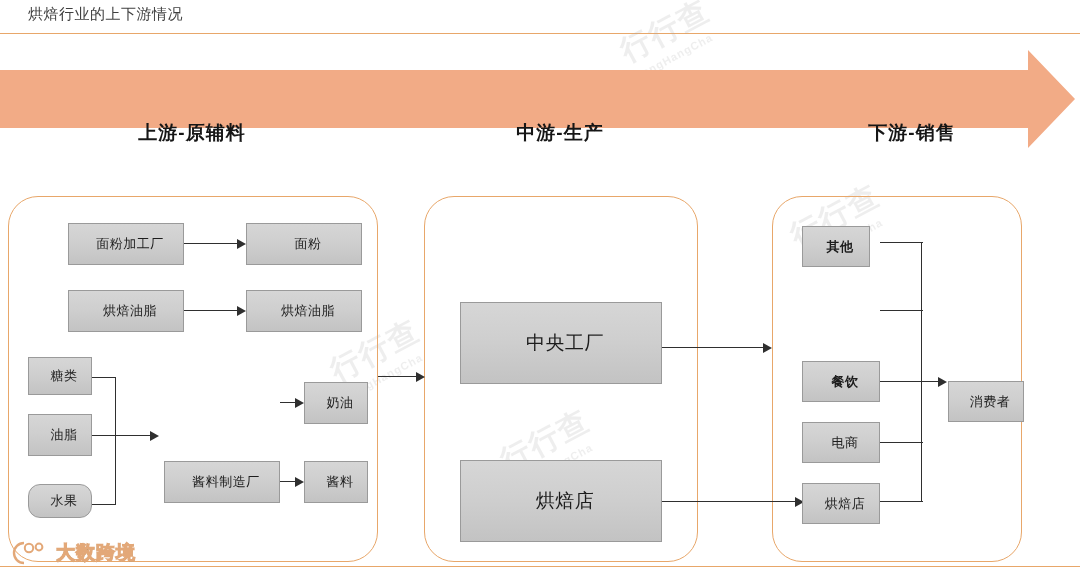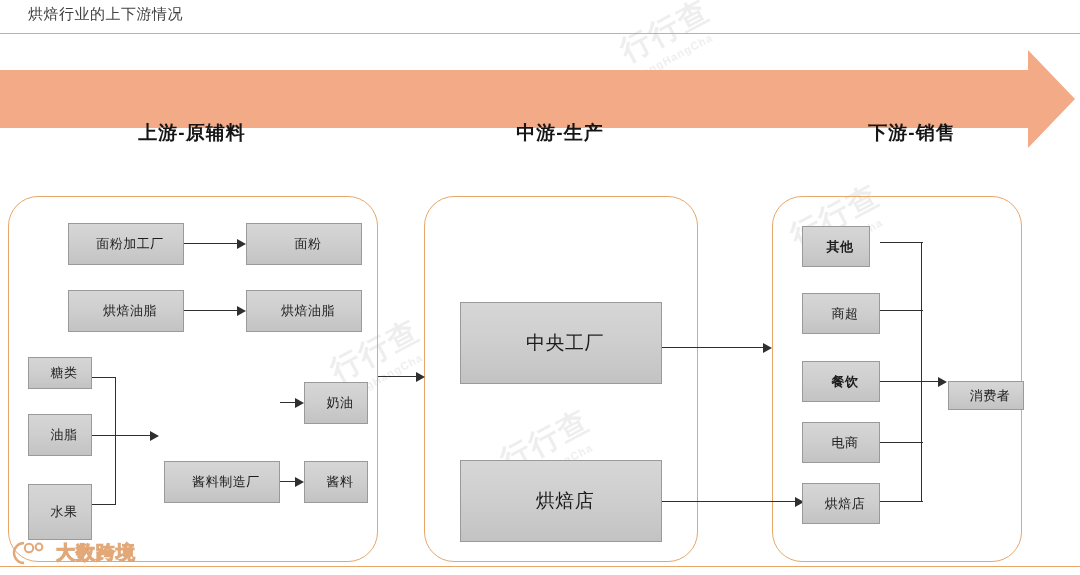--- a/index.html
+++ b/index.html
@@ -177,23 +177,23 @@
   <div class="panel panel-up"></div>
   <div class="panel panel-mid"></div>
   <div class="panel panel-down"></div>
 
   <div class="node" style="left:68px;  top:223px; width:116px; height:42px;">面粉加工厂</div>
   <div class="node" style="left:246px; top:223px; width:116px; height:42px;">面粉</div>
 
   <div class="node" style="left:68px;  top:290px; width:116px; height:42px;">烘焙油脂</div>
   <div class="node" style="left:246px; top:290px; width:116px; height:42px;">烘焙油脂</div>
 
-  <div class="node" style="left:28px;  top:357px; width:64px; height:32px;">糖类</div>
+  <div class="node" style="left:28px;  top:357px; width:64px; height:38px;">糖类</div>
   <div class="node" style="left:28px;  top:414px; width:64px; height:42px;">油脂</div>
-  <div class="node" style="left:28px;  top:484px; width:64px; height:56px;">水果</div>
+  <div class="node" style="left:28px;  top:484px; width:64px; height:34px;border-radius:12px;">水果</div>
 
   <div class="node" style="left:304px; top:382px; width:64px;  height:42px;">奶油</div>
 
   <div class="node" style="left:164px; top:461px; width:116px; height:42px;text-align:right;">酱料制造厂</div>
   <div class="node" style="left:304px; top:461px; width:64px;  height:42px;">酱料</div>
 
   <div class="wire h" style="left:184px; top:243px; width:54px;"></div>
   <div class="arrowhead" style="left:237px; top:239px;"></div>
 
   <div class="wire h" style="left:184px; top:310px; width:54px;"></div>
@@ -217,26 +217,25 @@
   <div class="node big" style="left:460px; top:302px; width:202px; height:82px;">中央工厂</div>
   <div class="node big" style="left:460px; top:460px; width:202px; height:82px;">烘焙店</div>
 
   <div class="wire h" style="left:662px; top:347px; width:104px;"></div>
   <div class="arrowhead" style="left:763px; top:343px;"></div>
 
   <div class="wire h" style="left:662px; top:501px; width:136px;"></div>
   <div class="arrowhead" style="left:795px; top:497px;"></div>
 
   <div class="node" style="left:802px; top:226px; width:68px; height:41px;font-weight:bold;">其他</div>
-  <div class="node" style="left:802px; top:293px; width:78px; height:41px;">商超</div>
   <div class="node" style="left:802px; top:361px; width:78px; height:41px;font-weight:bold;">餐饮</div>
   <div class="node" style="left:802px; top:422px; width:78px; height:41px;">电商</div>
   <div class="node" style="left:802px; top:483px; width:78px; height:41px;">烘焙店</div>
 
-  <div class="node" style="left:948px; top:381px; width:76px; height:29px;">消费者</div>
+  <div class="node" style="left:948px; top:381px; width:76px; height:41px;">消费者</div>
 
   <div class="wire h" style="left:880px; top:242px; width:43px;"></div>
   <div class="wire h" style="left:880px; top:310px; width:43px;"></div>
   <div class="wire h" style="left:880px; top:501px; width:43px;"></div>
   <div class="wire h" style="left:880px; top:442px; width:43px;"></div>
   <div class="wire v" style="left:921px; top:242px; height:260px;"></div>
   <div class="wire h" style="left:880px; top:381px; width:60px;"></div>
   <div class="arrowhead" style="left:938px; top:377px;"></div>
 
   <div class="footer-rule"></div>

